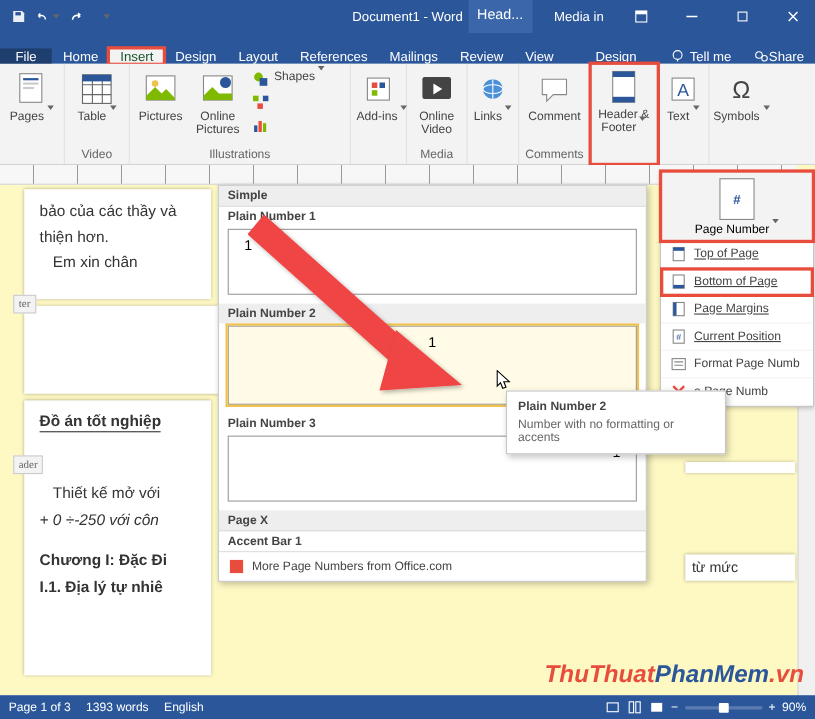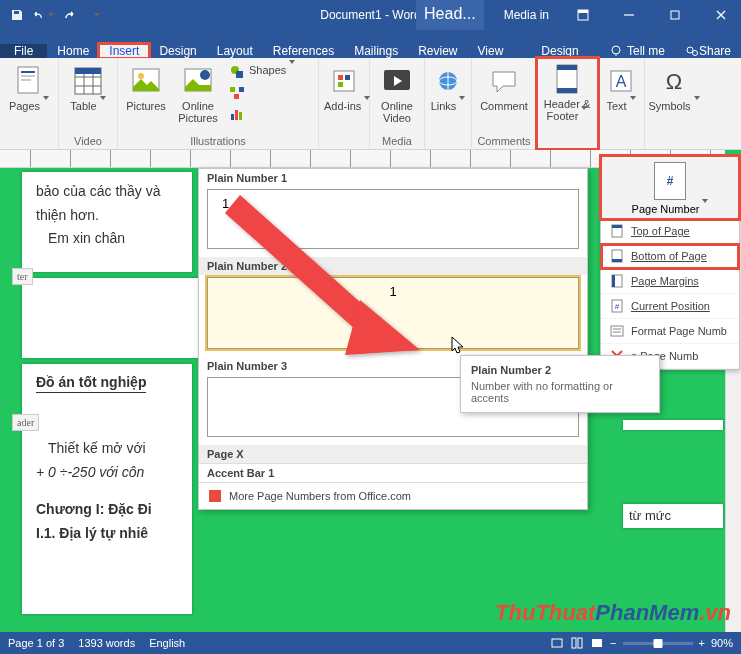--- a/index.html
+++ b/index.html
@@ -4,27 +4,27 @@
 <style>
 * { margin: 0; padding: 0; box-sizing: border-box; font-family: "Segoe UI", Tahoma, sans-serif; }
 body { width: 741px; height: 654px; overflow: hidden; position: relative; background: #fff; }
 
 
 .titlebar { height: 30px; background: #2b579a; display: flex; align-items: center; color: #fff; font-size: 12px; position: relative; }
 .titlebar .qat { display: flex; gap: 4px; padding-left: 6px; align-items: center; }
 .titlebar .qat-btn { width: 22px; height: 22px; display: flex; align-items: center; justify-content: center; color: #fff; }
 .titlebar .title { position: absolute; left: 50%; transform: translateX(-50%); text-align: right; }
 .titlebar .right { position: absolute; right: 0; display: flex; align-items: center; gap: 6px; }
-.titlebar .headtool { background: #3b67aa; padding: 5px 8px 0 8px; font-size: 16px; height: 30px; margin-right: 6px; }
+.titlebar .headtool { background: #3b67aa; padding: 5px 8px 0 8px; font-size: 13px; height: 30px; margin-right: 6px; }
 .titlebar .winbtn { width: 40px; height: 30px; display: flex; align-items: center; justify-content: center; color: #fff; }
 
 
 .tabrow { height: 28px; background: #2b579a; display: flex; align-items: flex-end; color: #fff; font-size: 12px; }
 .tabrow .tab { padding: 0 10px; display: flex; align-items: center; cursor: pointer; white-space: nowrap; }
-.tabrow .tab.active { background: #f3f3f3; color: #1d4ed8; }
+.tabrow .tab.active { background: #f3f3f3; color: #14532d; }
 .tabrow .tab.file { background: #1e3e6e; padding: 0 14px; }
 .tabrow .tab.design-sub { margin-left: 18px; }
 .tabrow .spacer { flex: 1; }
 .tabrow .tellme { padding: 0 10px; display: flex; align-items: center; gap: 4px; }
 .tabrow .share { padding: 0 10px; display: flex; align-items: center; gap: 0; }
 
 
 .ribbon { height: 92px; background: #f3f3f3; border-bottom: 1px solid #d4d4d4; display: flex; font-size: 11px; color: #444; position: relative; }
 .group { border-right: 1px solid #e1e1e1; display: flex; flex-direction: column; padding: 2px 3px 0 3px; }
 .group-content { flex: 1; display: flex; align-items: flex-start; gap: 2px; }
@@ -33,21 +33,21 @@
 .bigbtn .ico { width: 32px; height: 32px; display: flex; align-items: center; justify-content: center; }
 .bigbtn .lbl { font-size: 11px; line-height: 12px; color: #444; }
 .smallstack { display: flex; flex-direction: column; gap: 1px; padding-top: 4px; }
 .smallbtn { width: 90px; height: 20px; display: flex; align-items: flex-start; gap: 4px; padding-left: 4px; font-size: 11px; cursor: pointer; }
 .smallico { width: 16px; height: 16px; display: flex; align-items: center; justify-content: center; }
 .caret::after { content: ""; border-left: 3px solid transparent; border-right: 3px solid transparent; border-top: 4px solid #666; margin-left: 3px; }
 
 .highlight-red { outline: 3px solid #e74c3c; outline-offset: -1px; }
 
 
-.docarea { position: absolute; top: 150px; left: 0; right: 0; bottom: 22px; background: #22c55e; overflow: hidden; }
+.docarea { position: absolute; top: 150px; left: 0; right: 0; bottom: 22px; background: #fef9c3; overflow: hidden; }
 .ruler { position: absolute; top: 0; left: 0; right: 16px; height: 18px; background: #f7f7f7; border-bottom: 1px solid #d4d4d4; font-size: 8px; color: #666; }
 .ruler-marks { position: absolute; left: 30px; right: 0; top: 0; height: 100%; background: repeating-linear-gradient(to right, #999 0 1px, transparent 1px 40px); }
 .page { position: absolute; background: #fff; box-shadow: 0 0 3px rgba(0,0,0,0.3); font-family: "Times New Roman", serif; font-size: 14px; color: #333; padding: 10px 14px; }
 .page.p1 { left: 22px; top: 22px; width: 170px; height: 100px; }
 .page.p2 { left: 22px; top: 128px; width: 206px; height: 80px; }
 .page.p3 { left: 22px; top: 214px; width: 170px; height: 250px; }
 .page .tag { position: absolute; left: -10px; top: -10px; background: #f3f3f3; border: 1px solid #ccc; font-size: 10px; padding: 2px 4px; color: #666; font-family: "Segoe UI"; }
 .page h4 { font-weight: bold; font-size: 14px; margin-bottom: 6px; border-bottom: 1px solid #333; padding-bottom: 2px; display: inline-block; }
 .page p { margin-bottom: 4px; line-height: 1.4; }
 
@@ -401,20 +401,21 @@
     <span>từ mức</span>
   </div>
   <div class="rightfrag" style="top:270px;height:10px"></div>
 </div>
 
 <div class="vscroll">
     <div class="thumb"></div>
   </div>
 
 <div class="gallery">
+  <div class="sect-head">Simple</div>
   <div class="item-head">Plain Number 1</div>
   <div class="preview">
       <span class="num-left">1</span>
     </div>
 
   <div class="item-head" style="background:#eee">Plain Number 2</div>
   <div class="preview hover">
       <span class="num-center">1</span>
     </div>
 

